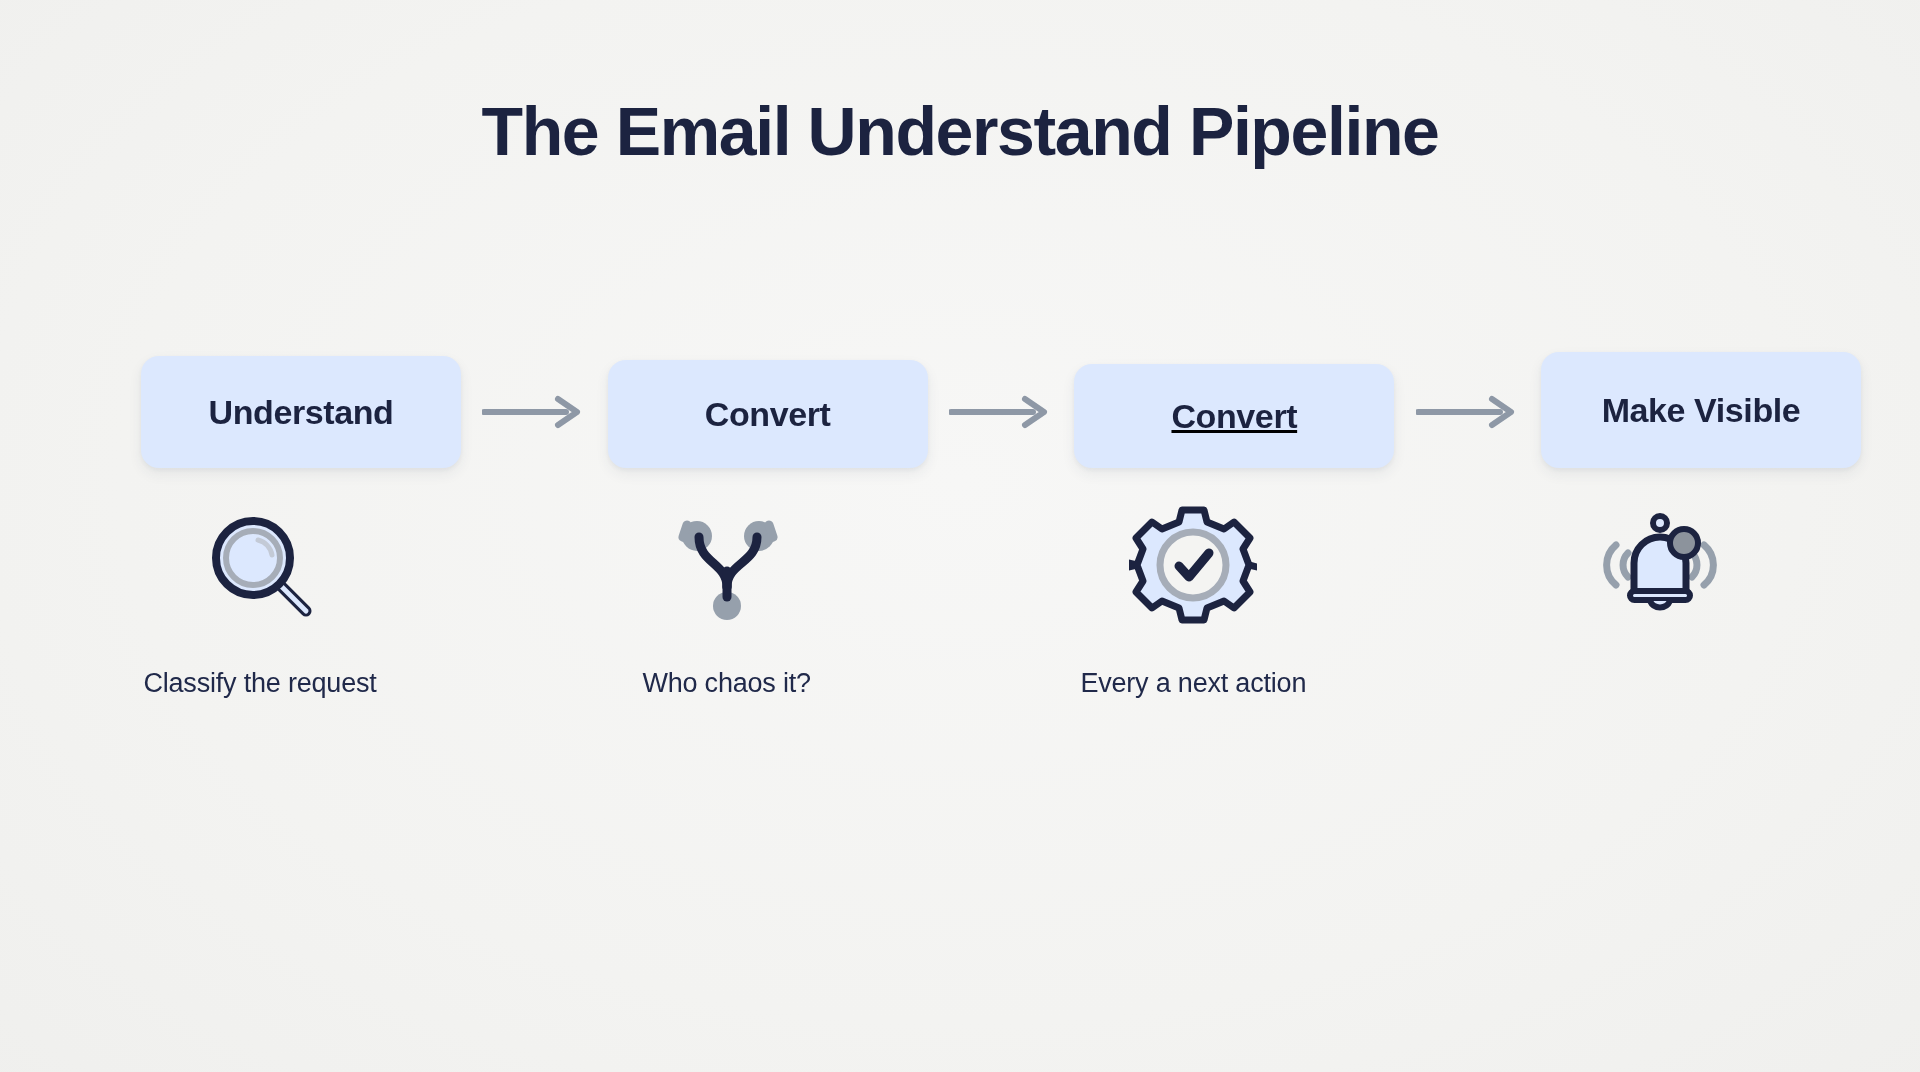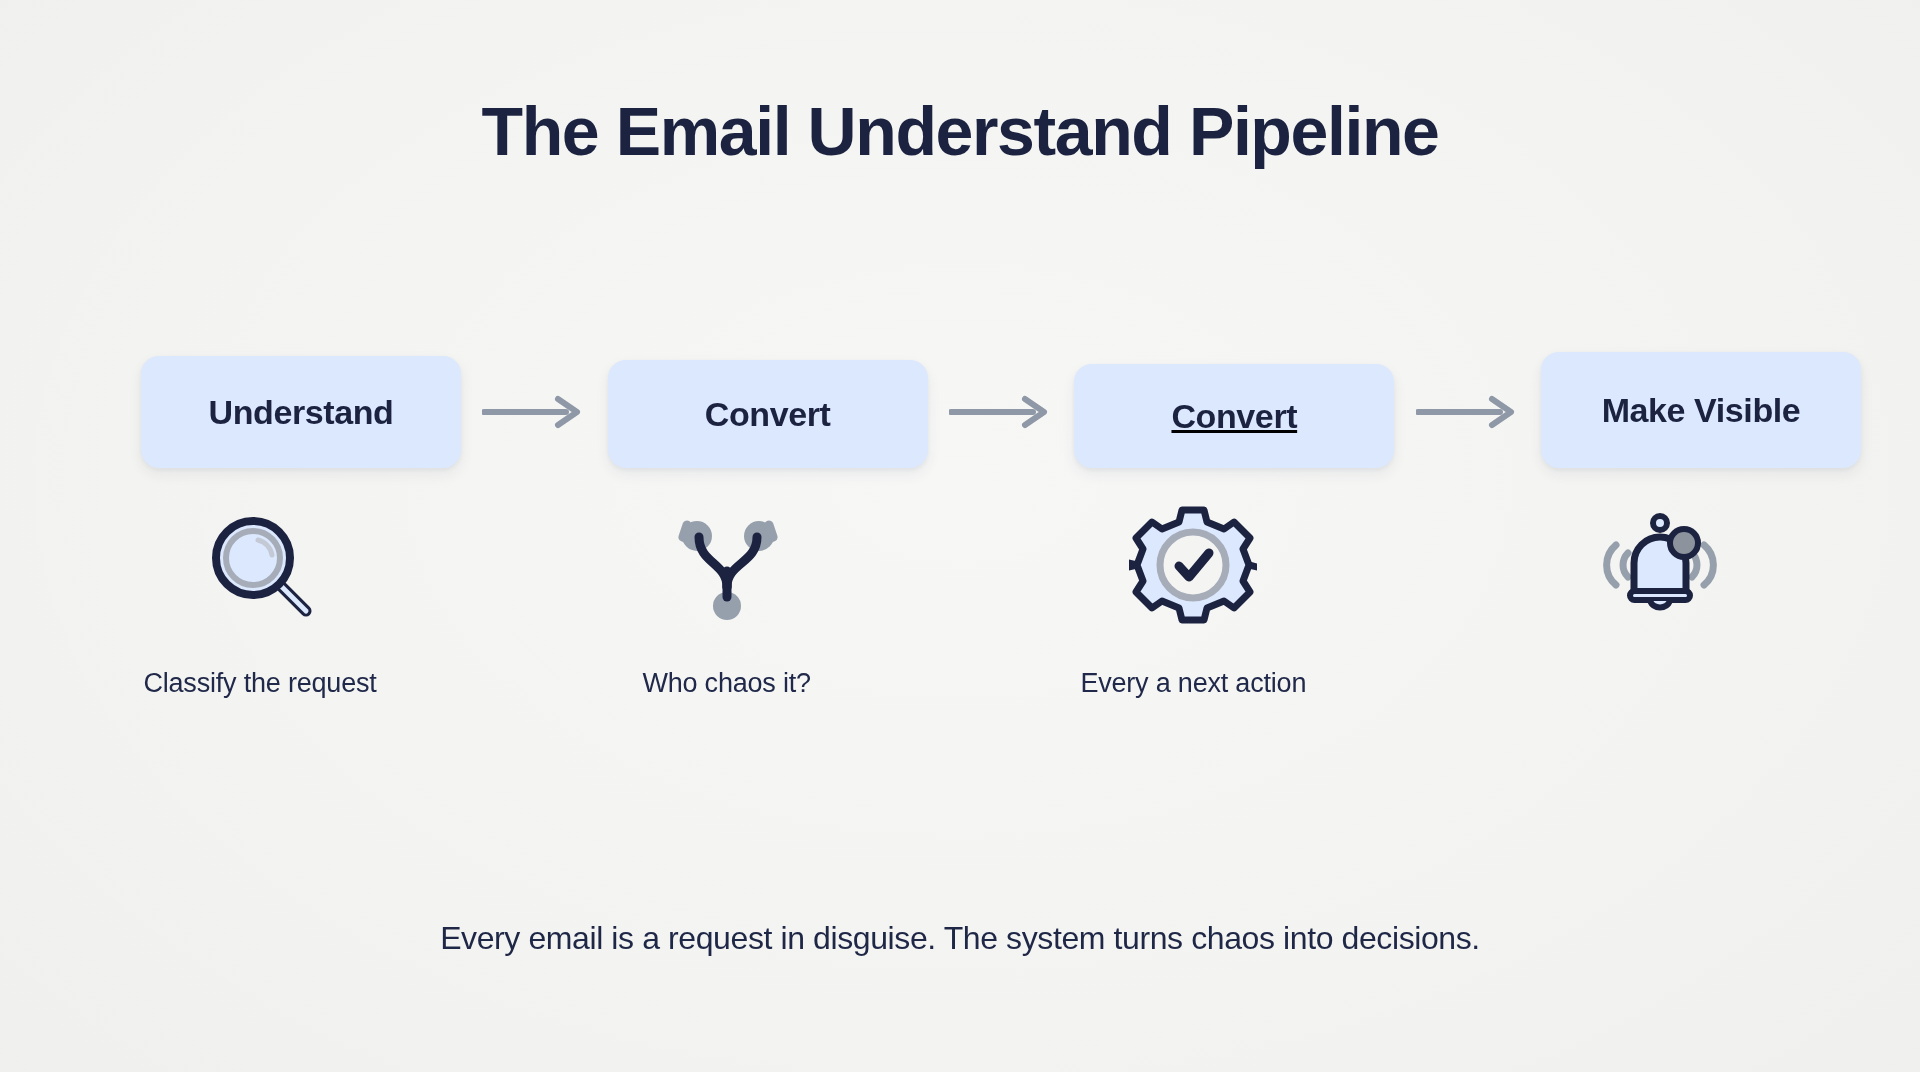--- a/index.html
+++ b/index.html
@@ -253,15 +253,14 @@
 
           <path d="M 60 100 A 11 11 0 0 0 80 100" fill="#dce8fe" stroke="#1c2340" stroke-width="6" stroke-linecap="round"></path>
 
           <circle cx="94" cy="42" r="14" fill="#8c939c" stroke="#1c2340" stroke-width="6"></circle>
         </svg>
       </div>
     </div>
 
   </div>
 
-  <div class="footer">Every email is a request in disguise. The system turns chaos into decisions.</div>
 
 </div>
 
 </body></html>

